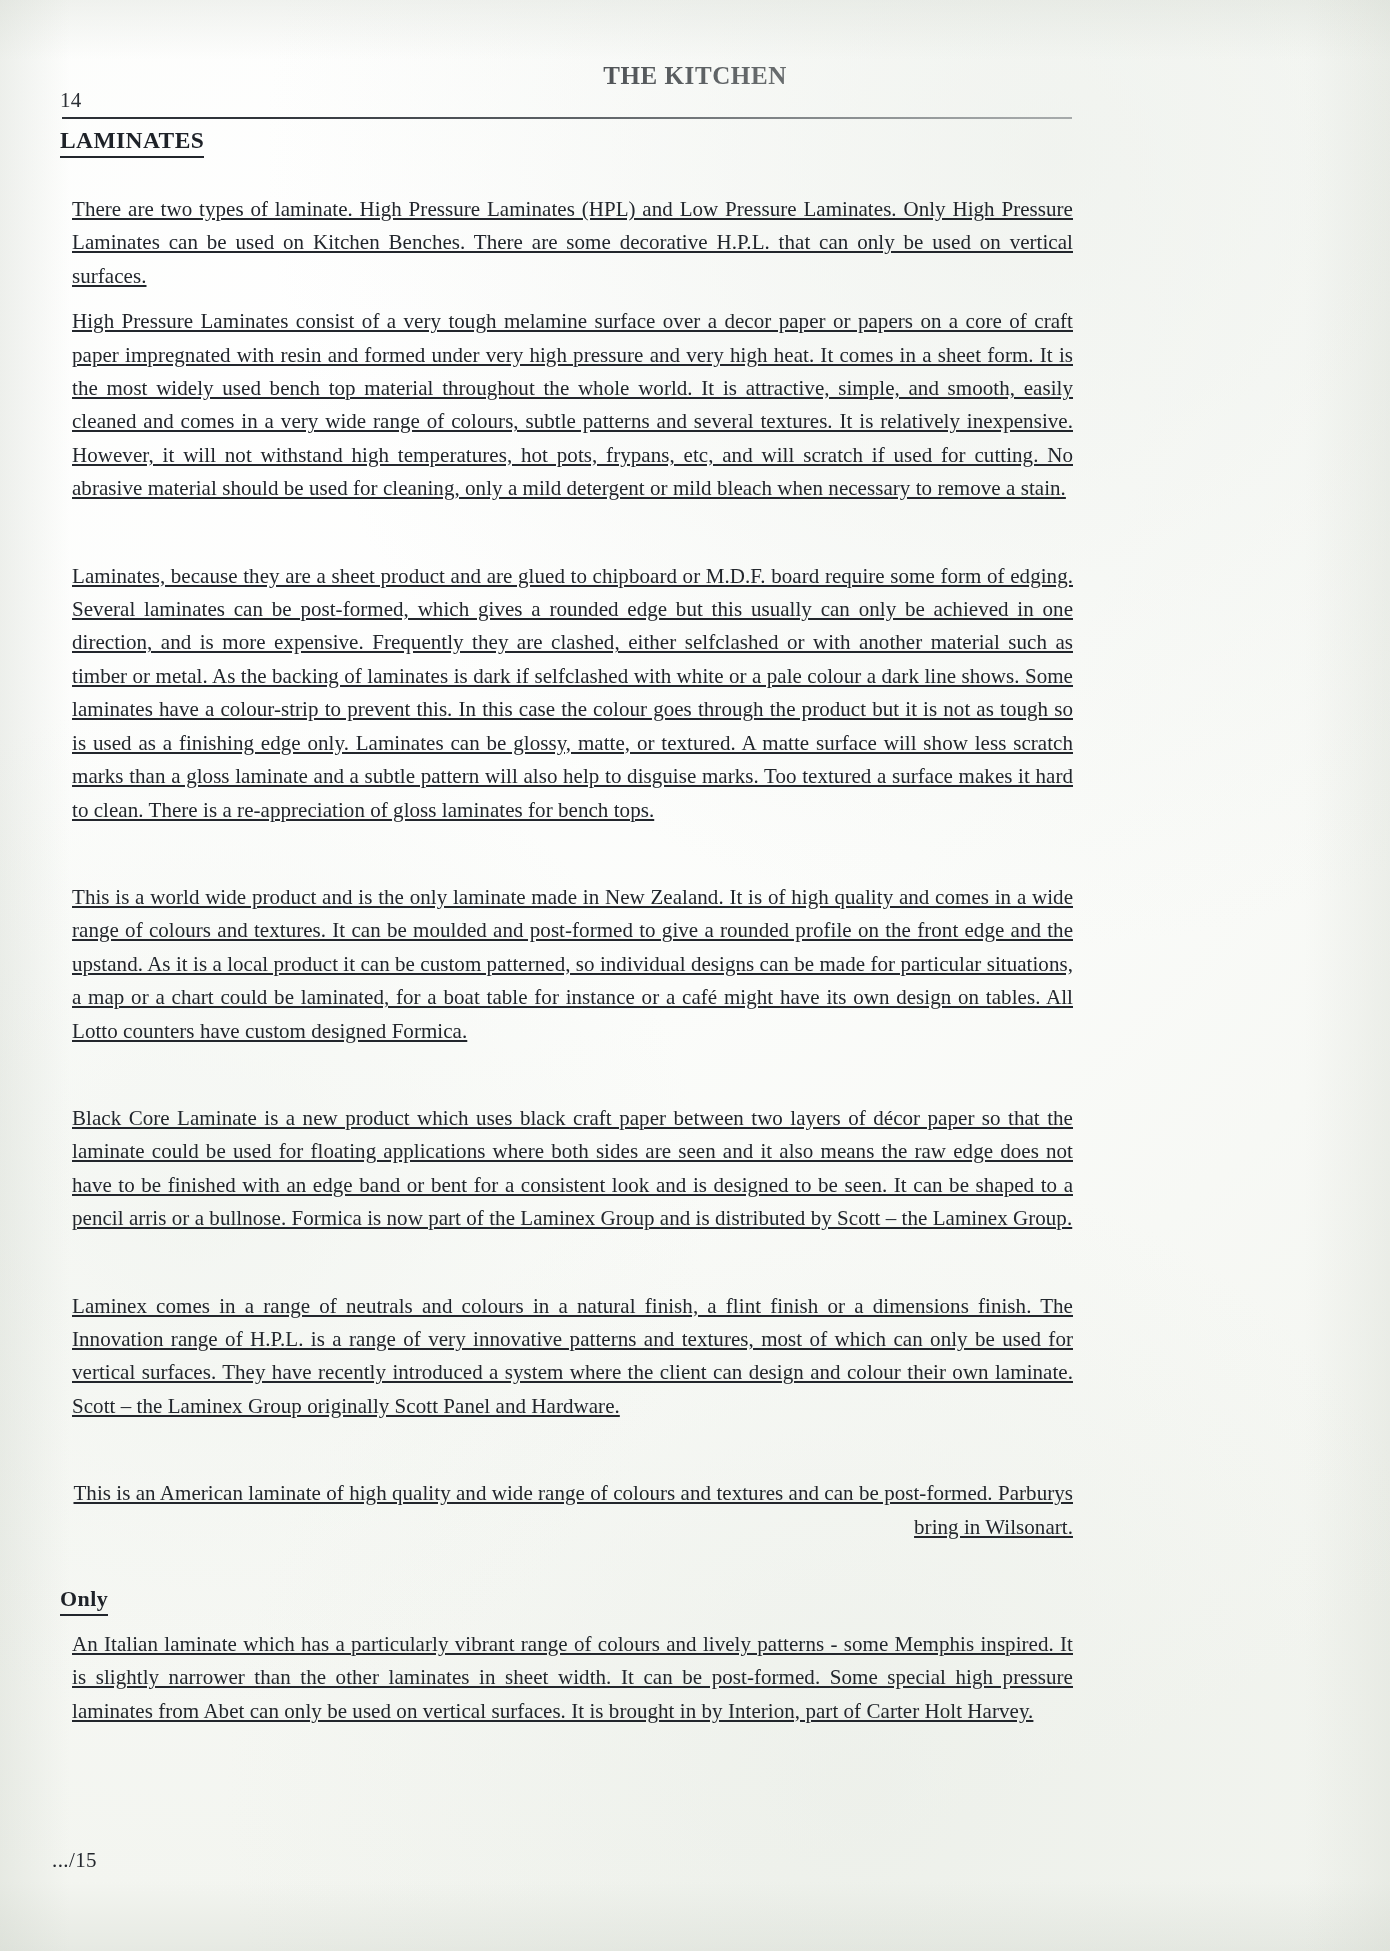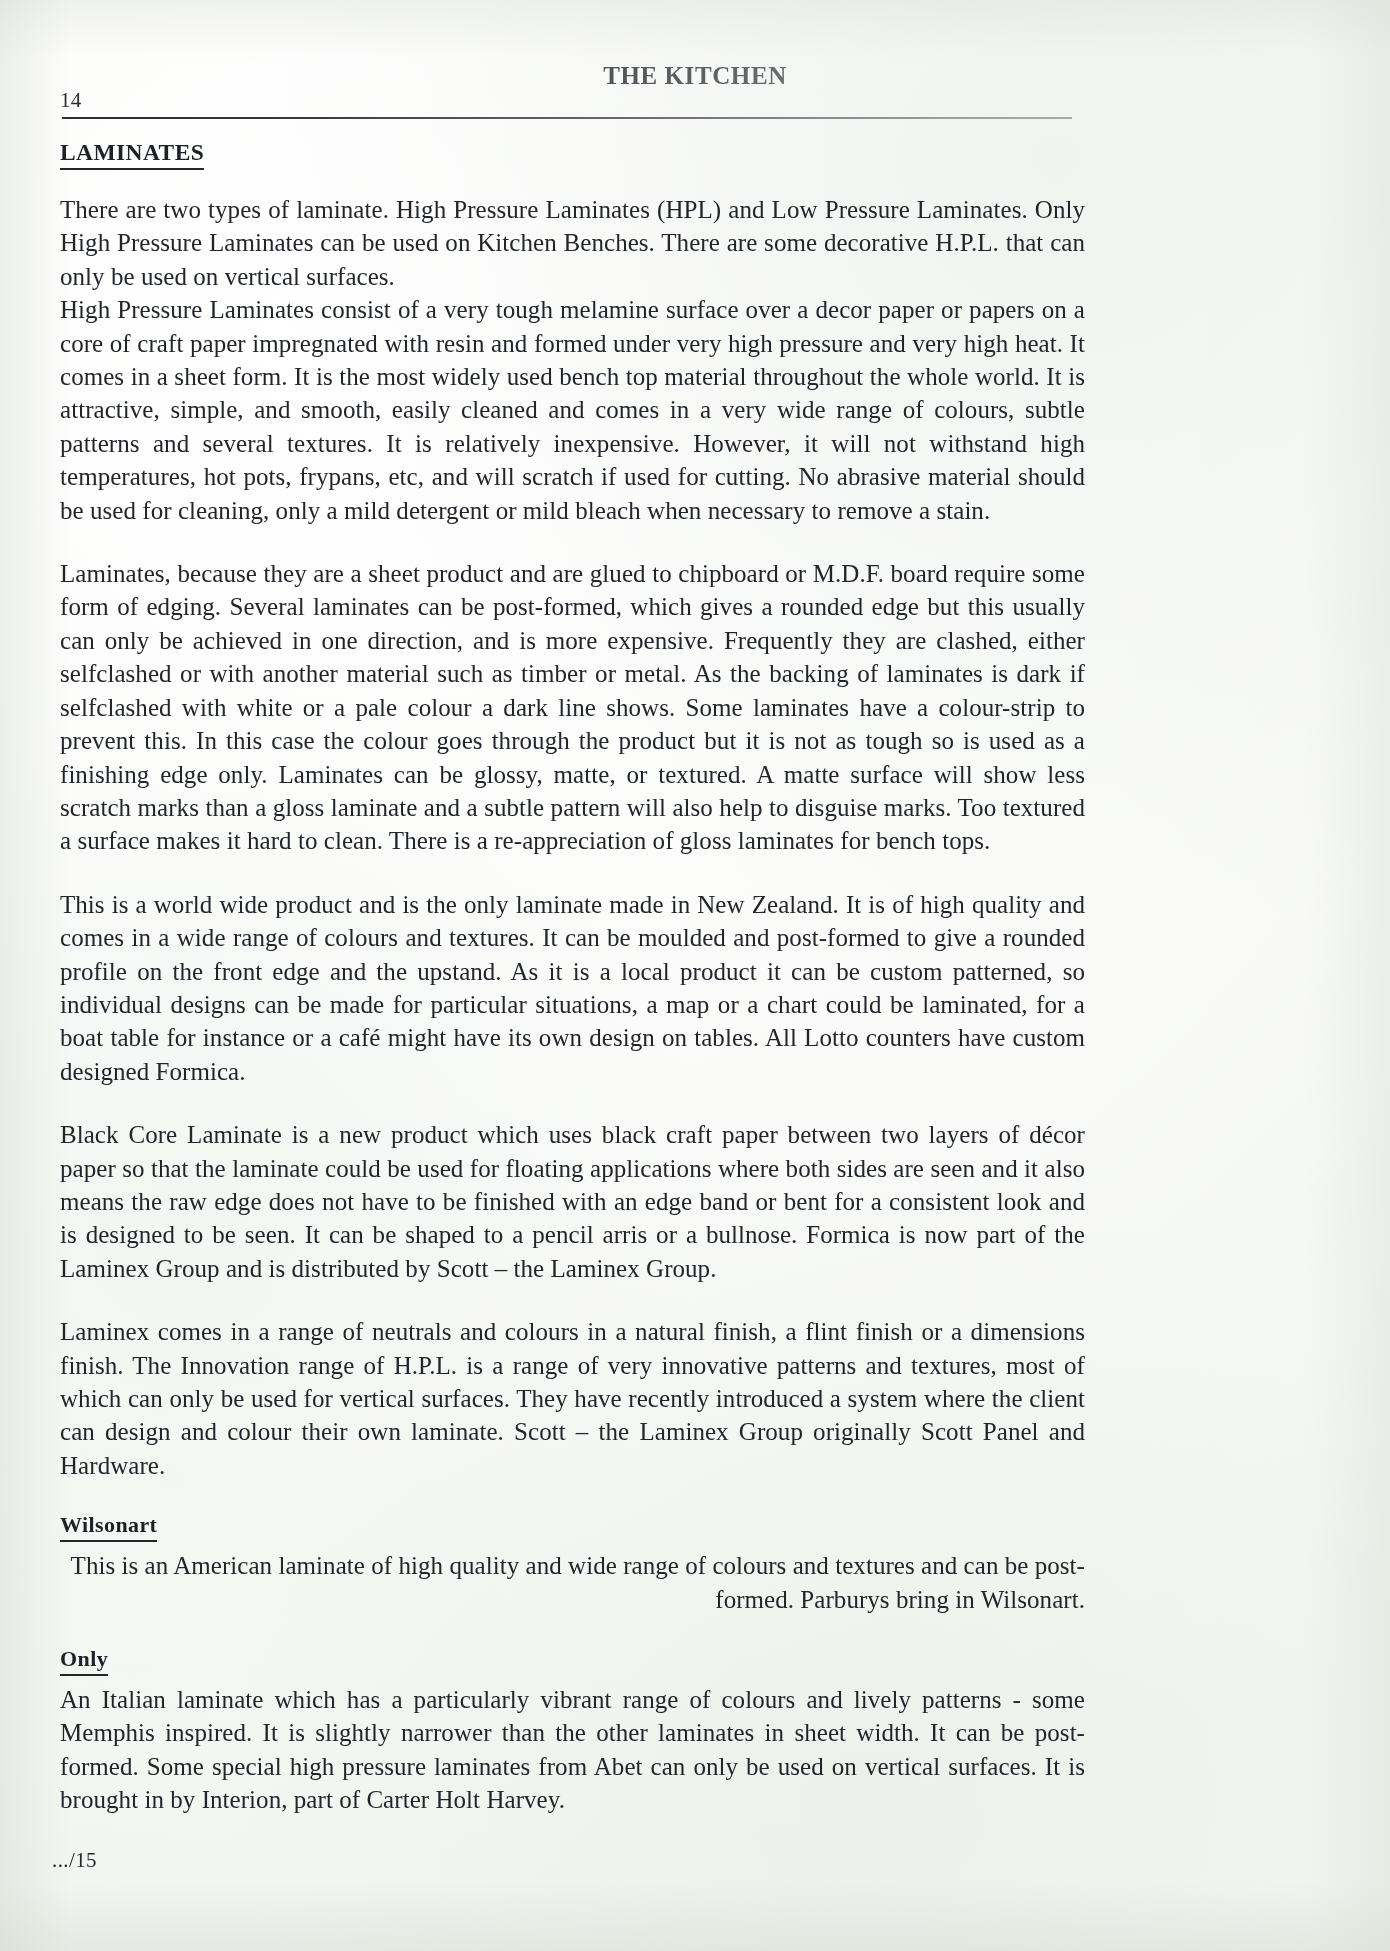--- a/index.html
+++ b/index.html
@@ -73,32 +73,33 @@
     top: 117px;
     left: 62px;
     width: 1010px;
     height: 2px;
     background: linear-gradient(90deg, #2b2f35 0%, #3a3f46 55%, #5d6168 100%);
   }
 
   
   .body {
     position: absolute;
-    top: 138px;
+    top: 126px;
     left: 60px;
     width: 1025px;
   }
   p.t {
-    margin: 0;
+    margin: 12px;
     text-align: justify;
     text-justify: inter-word;
-    font-size: 25px;
+    font-size: 21px;
     line-height: 33.4px;
     color: #22262c;
     letter-spacing: 0.05px;
+    text-decoration: underline;
   }
   p.t.last { text-align: right; }
 
   .gap-sm { height: 16px; }
   .gap-md { height: 30px; }
 
   h1.section-title,
   h2.sub {
     margin: 0;
     font-weight: bold;
@@ -159,23 +160,20 @@
     <div class="gap-md"></div>
 
     <p class="t">Black Core Laminate is a new product which uses black craft paper between two layers of décor paper so that the laminate could be used for floating applications where both sides are seen and it also means the raw edge does not have to be finished with an edge band or bent for a consistent look and is designed to be seen. It can be shaped to a pencil arris or a bullnose. Formica is now part of the Laminex Group and is distributed by Scott – the Laminex Group.</p>
 
     <div class="gap-md"></div>
 
     <p class="t">Laminex comes in a range of neutrals and colours in a natural finish, a flint finish or a dimensions finish. The Innovation range of H.P.L. is a range of very innovative patterns and textures, most of which can only be used for vertical surfaces. They have recently introduced a system where the client can design and colour their own laminate. Scott – the Laminex Group originally Scott Panel and Hardware.</p>
 
     <div class="gap-md"></div>
 
-    <div class="heading-wrap">
-      <h2 class="sub">Wilsonart</h2>
-    </div>
     <p class="t last">This is an American laminate of high quality and wide range of colours and textures and can be post-formed. Parburys bring in Wilsonart.</p>
 
     <div class="gap-md"></div>
 
     <div class="heading-wrap">
       <h2 class="sub">Only</h2>
     </div>
     <p class="t">An Italian laminate which has a particularly vibrant range of colours and lively patterns - some Memphis inspired. It is slightly narrower than the other laminates in sheet width. It can be post-formed. Some special high pressure laminates from Abet can only be used on vertical surfaces. It is brought in by Interion, part of Carter Holt Harvey.</p>
 
   </div>

